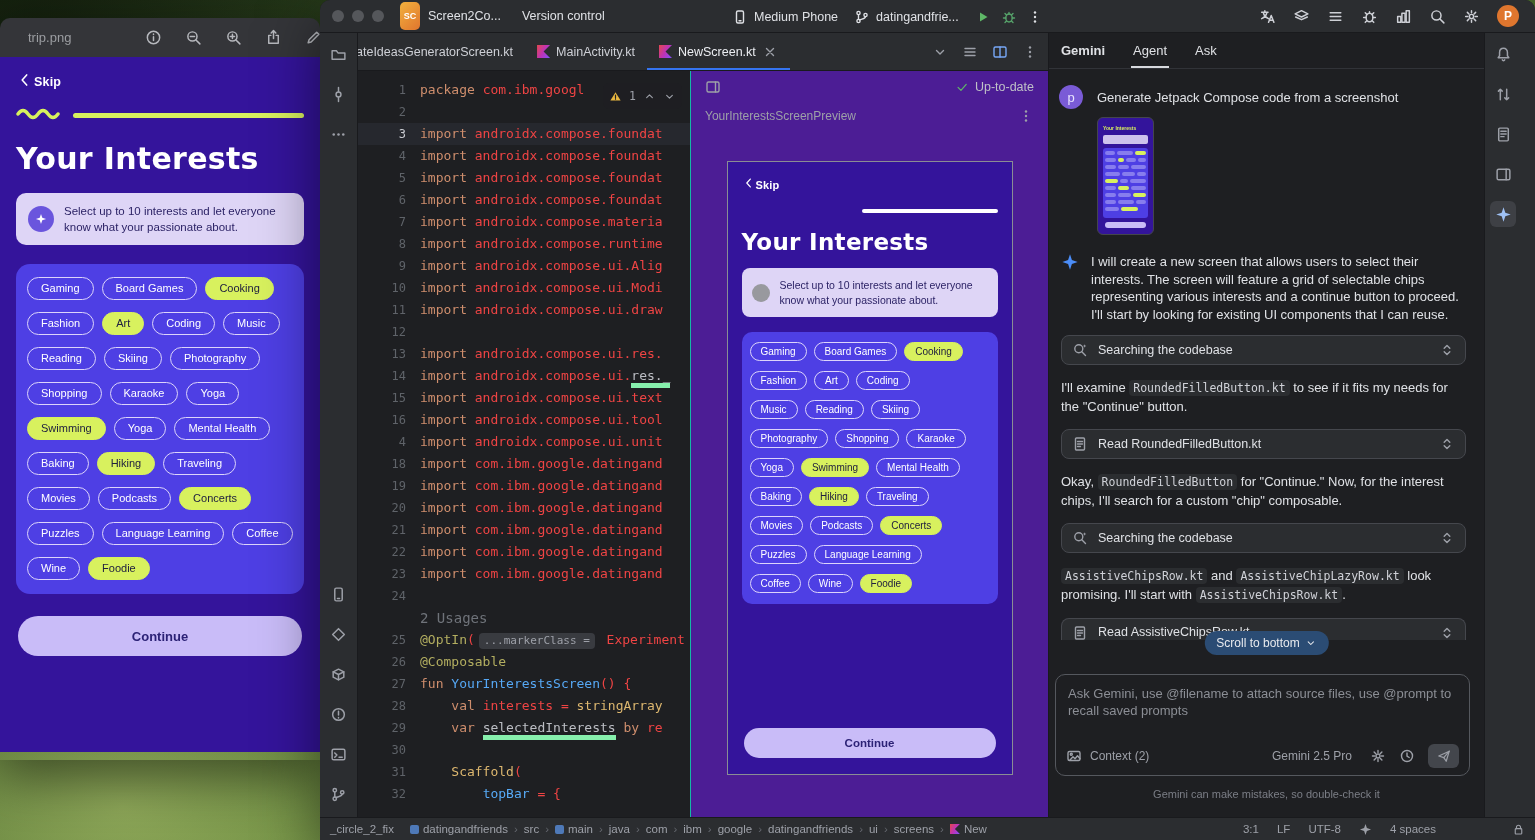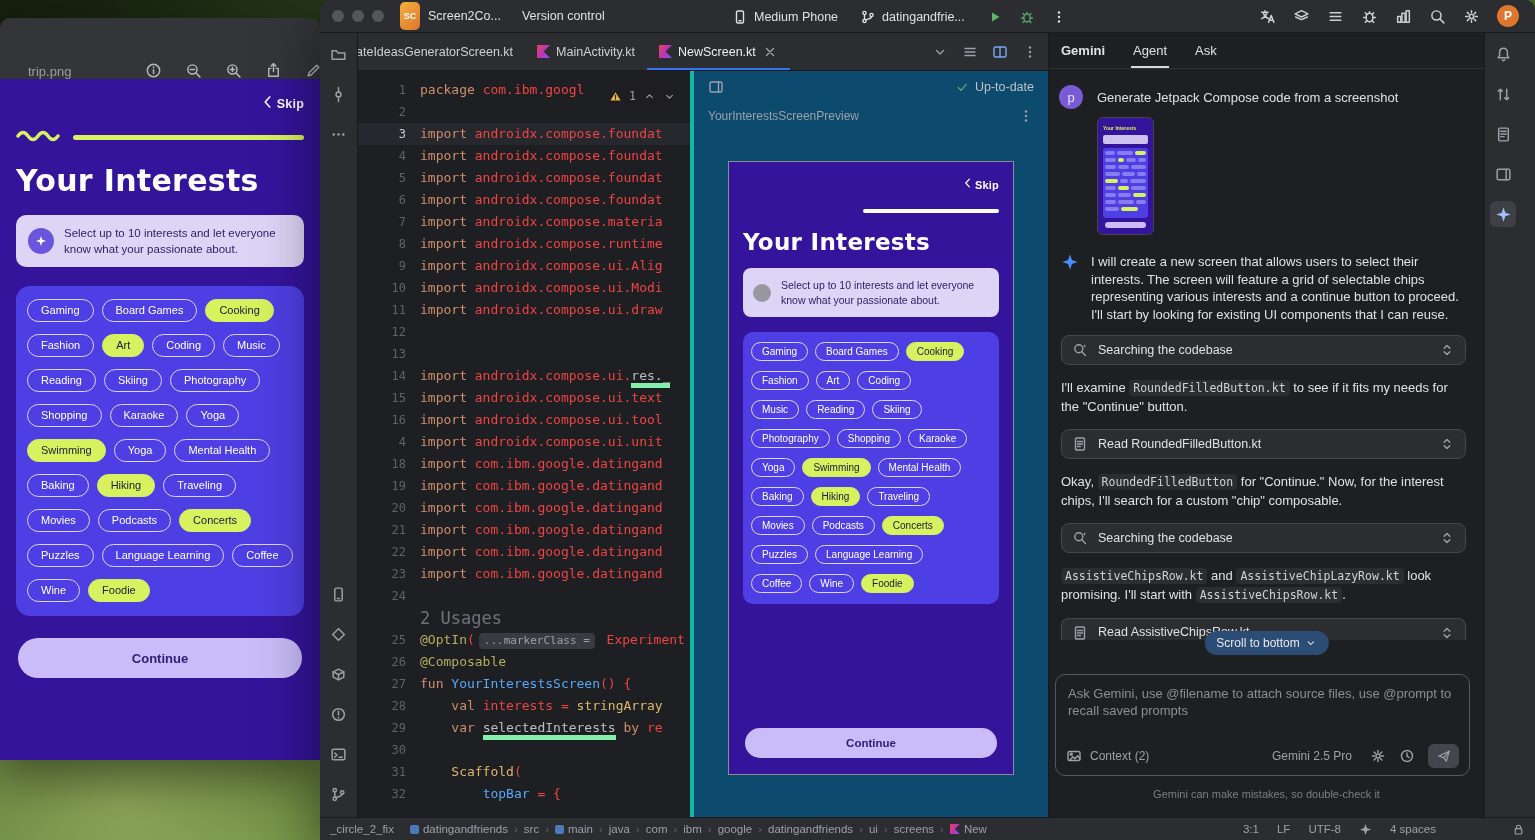--- a/index.html
+++ b/index.html
@@ -11,27 +11,27 @@
   
   .desktop{position:absolute;inset:0;
     background:
       radial-gradient(520px 340px at 8% 96%, rgba(225,238,145,.38), transparent 65%),
       radial-gradient(420px 300px at 2% 4%, rgba(10,18,6,.55), transparent 70%),
       linear-gradient(155deg,#1d2c15 0%,#31491f 22%,#49682c 45%,#64863b 65%,#86a851 82%,#a9c468 100%);}
 
   
   .viewer{position:absolute;left:0;top:18px;width:320px;height:742px;border-radius:10px 10px 0 0;
     overflow:hidden;box-shadow:0 18px 50px rgba(0,0,0,.45)}
-  .viewer-bar{height:61px;background:#343539;display:flex;align-items:flex-end;padding:0 10px 0 28px;color:#a7a9ad}
+  .viewer-bar{height:39px;background:#343539;display:flex;align-items:center;padding:0 10px 0 28px;color:#a7a9ad}
   .viewer-title{font-size:13px;color:#9b9da1}
   .viewer-icons{margin-left:auto;display:flex;gap:23px;color:#b6b8bd;margin-right:-12px}
   .viewer-icons .icn{width:17px;height:17px}
 
   .app{position:relative;height:695px;background:#34149b;padding:14px 16px 0;color:#fff;overflow:hidden}
-  .app-top{display:flex;justify-content:flex-end;align-items:center;height:22px}
+  .app-top{display:flex;justify-content:flex-start;align-items:center;height:22px}
   .back{color:#fff}.back .icn{width:18px;height:18px}
   .skip{font-size:12.5px;font-weight:600;letter-spacing:.2px}
   .prog{display:flex;align-items:center;gap:9px;margin-top:13px}
   .bar{flex:1;height:5px;border-radius:3px;background:#d8f15e}
   .app-title{margin-top:17px;font-size:30px;font-weight:800;letter-spacing:.3px;font-family:"DejaVu Sans",sans-serif}
   .info-card{margin-top:17px;background:#ded5f6;border-radius:10px;display:flex;gap:10px;align-items:center;
     padding:10px 12px;color:#2c2366}
   .info-dot{width:26px;height:26px;border-radius:50%;background:#6a55dd;color:#fff;display:flex;
     align-items:center;justify-content:center;flex:none}
   .info-dot .icn{width:12px;height:12px}
@@ -65,21 +65,21 @@
     border-radius:10px 10px 0 0;overflow:hidden;box-shadow:0 20px 60px rgba(0,0,0,.5)}
 
   .titlebar{position:absolute;left:0;top:0;right:0;height:33px;background:#2b2d30;
     border-bottom:1px solid #191a1d;display:flex;align-items:center;padding:0 10px;font-size:12.5px}
   .dots{display:flex;gap:8px;margin:0 16px 0 2px}
   .dot{width:12px;height:12px;border-radius:50%;background:#55575b}
   .sc{width:20px;height:28px;border-radius:5px;background:linear-gradient(135deg,#f2b13d,#e0752e);
     color:#fff;font-weight:700;font-size:9px;display:flex;align-items:center;justify-content:center;margin-right:8px}
   .tb-item{display:flex;align-items:center;gap:5px;margin-right:16px;color:#dfe1e5}
   .chev{color:#9da0a8}
-  .tb-center{position:absolute;left:412px;top:0;height:33px;display:flex;align-items:center;gap:16px}
+  .tb-center{position:absolute;left:412px;top:0;height:33px;display:flex;align-items:center;gap:10px}
   .tb-group{display:flex;align-items:center;gap:6px;color:#dfe1e5}
   .tb-right{margin-left:auto;display:flex;align-items:center;gap:17px;color:#ced0d6;padding-right:6px}
   .tb-right .icn{width:17px;height:17px}
   .avatar{width:22px;height:22px;border-radius:50%;background:#df762e;color:#fff;font-size:12px;
     font-weight:700;display:flex;align-items:center;justify-content:center}
   .play-ic{color:#5eb767}.bug-ic{color:#57a46b}
 
   .leftstrip{position:absolute;left:0;top:33px;bottom:23px;width:38px;background:#2b2d30;
     border-right:1px solid #191a1d;display:flex;flex-direction:column;align-items:center;
     justify-content:space-between;padding:13px 0 14px;color:#9da0a8}
@@ -108,27 +108,27 @@
   .eline{display:flex;height:22px;white-space:pre}
   .eline.cur{background:#26282e}
   .gut{width:62px;flex:none;text-align:right;padding-right:14px;color:#5f6369;font-size:12px}
   .eline.cur .gut{color:#c8cad0}
   .code{flex:1;color:#bcbec4}
   .c-pl{color:#ef4444}.c-kw{color:#cf8e6d}.c-ann{color:#b3ae60}.c-fn{color:#56a8f5}
   .c-call{color:#ddb76f}.c-param{color:#57aaf7}
   .c-ul{color:#bcbec4;border-bottom:5px solid #86efac}
   .inlay-chip{background:#393b40;color:#9da0a8;border-radius:4px;padding:0 5px;font-size:11px;
     margin:0 4px;display:inline-block;line-height:16px}
-  .usages{color:#6f737a;font-size:17px}
+  .usages{color:#6f737a;font-size:14px}
   .inspect{position:absolute;top:12px;right:8px;display:flex;align-items:center;gap:7px;color:#9da0a8;
     font-size:11.5px;background:rgba(30,31,34,.85);padding:2px 6px;border-radius:6px}
   .inspect .icn{width:13px;height:13px}
 
-  .previewpane{position:absolute;left:370px;top:71px;width:358px;bottom:23px;background:#0c4a6e;
-    border-left:4px solid #14b8a6;overflow:hidden}
+  .previewpane{position:absolute;left:370px;top:71px;width:358px;bottom:23px;background:#4c1d95;
+    border-left:1px solid #14b8a6;overflow:hidden}
   .pp-head{display:flex;align-items:center;justify-content:space-between;height:32px;padding:0 14px;color:#9da0a8}
   .uptodate{display:flex;gap:6px;align-items:center;color:#bfc1c7;font-size:12.5px}
   .uptodate .icn{color:#5eb767;width:14px;height:14px}
   .pp-sub{display:flex;align-items:center;justify-content:space-between;height:26px;padding:0 14px;
     color:#9da0a8;font-size:12px}
   .phone{width:286px;height:614px;margin:32px auto 0;background:#34149b;position:relative;
     border:1px solid #8a8d94;overflow:hidden}
 
   
   .gem{position:absolute;left:728px;top:33px;width:436px;bottom:23px;background:#1e1f22;
@@ -557,21 +557,21 @@
       <div class="eline cur"><span class="gut">3</span><span class="code"><span class="c-kw">import </span><span class="c-pl">androidx.compose.foundat</span></span></div>
       <div class="eline"><span class="gut">4</span><span class="code"><span class="c-kw">import </span><span class="c-pl">androidx.compose.foundat</span></span></div>
       <div class="eline"><span class="gut">5</span><span class="code"><span class="c-kw">import </span><span class="c-pl">androidx.compose.foundat</span></span></div>
       <div class="eline"><span class="gut">6</span><span class="code"><span class="c-kw">import </span><span class="c-pl">androidx.compose.foundat</span></span></div>
       <div class="eline"><span class="gut">7</span><span class="code"><span class="c-kw">import </span><span class="c-pl">androidx.compose.materia</span></span></div>
       <div class="eline"><span class="gut">8</span><span class="code"><span class="c-kw">import </span><span class="c-pl">androidx.compose.runtime</span></span></div>
       <div class="eline"><span class="gut">9</span><span class="code"><span class="c-kw">import </span><span class="c-pl">androidx.compose.ui.Alig</span></span></div>
       <div class="eline"><span class="gut">10</span><span class="code"><span class="c-kw">import </span><span class="c-pl">androidx.compose.ui.Modi</span></span></div>
       <div class="eline"><span class="gut">11</span><span class="code"><span class="c-kw">import </span><span class="c-pl">androidx.compose.ui.draw</span></span></div>
       <div class="eline"><span class="gut">12</span></div>
-      <div class="eline"><span class="gut">13</span></div>
+      <div class="eline"><span class="gut">13</span><span class="code"><span class="c-kw">import </span><span class="c-pl">androidx.compose.ui.res.</span></span></div>
       <div class="eline"><span class="gut">14</span><span class="code"><span class="c-kw">import </span><span class="c-pl">androidx.compose.ui.</span><span class="c-ul">res._</span></span></div>
       <div class="eline"><span class="gut">15</span><span class="code"><span class="c-kw">import </span><span class="c-pl">androidx.compose.ui.text</span></span></div>
       <div class="eline"><span class="gut">16</span><span class="code"><span class="c-kw">import </span><span class="c-pl">androidx.compose.ui.tool</span></span></div>
       <div class="eline"><span class="gut">4</span><span class="code"><span class="c-kw">import </span><span class="c-pl">androidx.compose.ui.unit</span></span></div>
       <div class="eline"><span class="gut">18</span><span class="code"><span class="c-kw">import </span><span class="c-pl">com.ibm.google.datingand</span></span></div>
       <div class="eline"><span class="gut">19</span><span class="code"><span class="c-kw">import </span><span class="c-pl">com.ibm.google.datingand</span></span></div>
       <div class="eline"><span class="gut">20</span><span class="code"><span class="c-kw">import </span><span class="c-pl">com.ibm.google.datingand</span></span></div>
       <div class="eline"><span class="gut">21</span><span class="code"><span class="c-kw">import </span><span class="c-pl">com.ibm.google.datingand</span></span></div>
       <div class="eline"><span class="gut">22</span><span class="code"><span class="c-kw">import </span><span class="c-pl">com.ibm.google.datingand</span></span></div>
       <div class="eline"><span class="gut">23</span><span class="code"><span class="c-kw">import </span><span class="c-pl">com.ibm.google.datingand</span></span></div>

